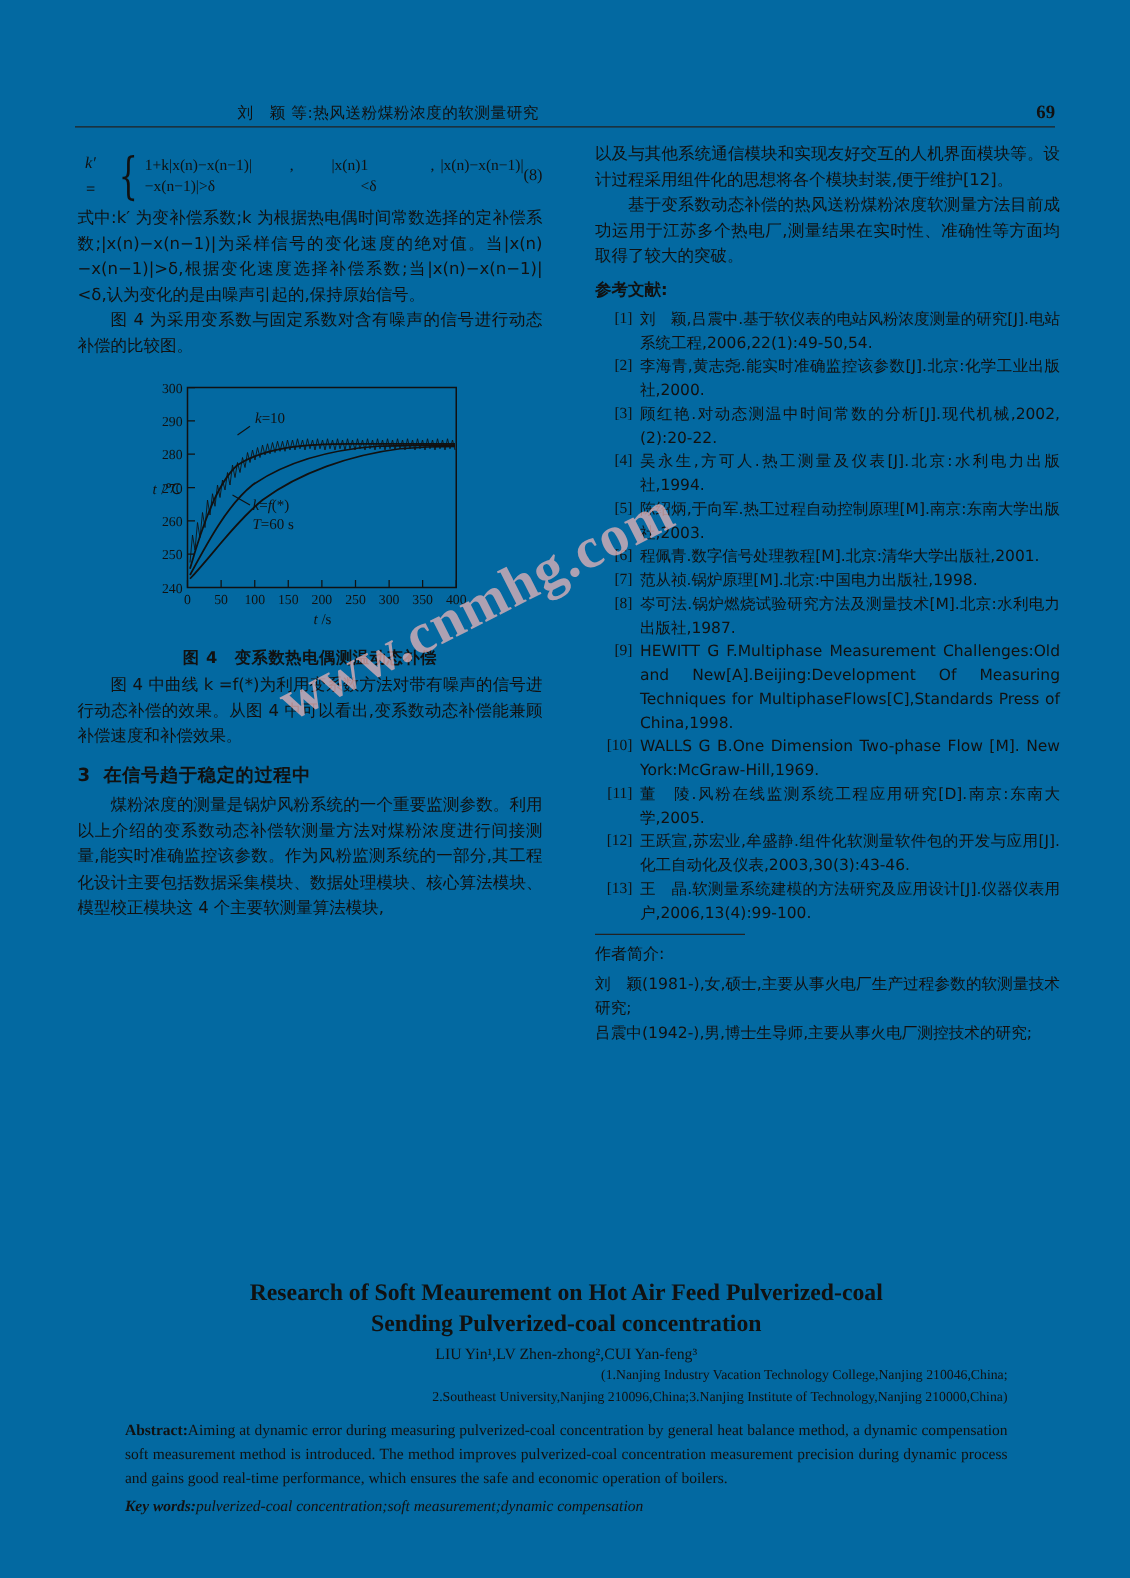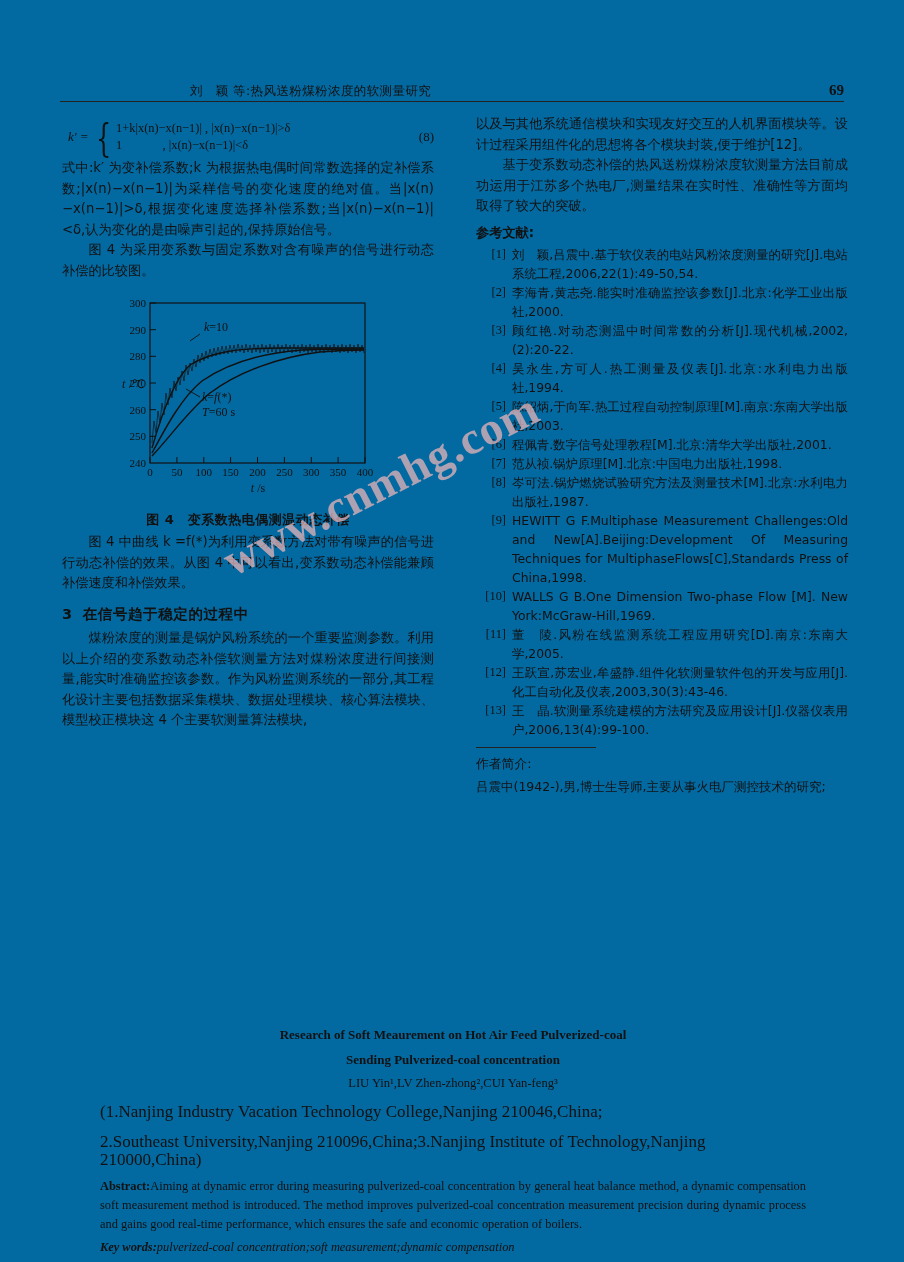--- a/index.html
+++ b/index.html
@@ -80,21 +80,21 @@
   }
   .brace {
     font-size: 40px;
     line-height: 34px;
     font-family: "DejaVu Serif", serif;
     transform: scaleX(0.6);
     display: inline-block;
   }
   .eq-rows {
     display: flex;
-    flex-direction: column;
+    flex-direction: row;
     font-size: 12.4px;
     line-height: 17px;
   }
   .eq-num {
     margin-left: auto;
     font-family: "Liberation Serif", serif;
     font-size: 13px;
   }
   
   .figure {
@@ -161,33 +161,33 @@
   .english {
     position: absolute;
     left: 100px;
     top: 1022px;
     width: 706px;
     font-family: "Liberation Serif", serif;
   }
   .en-title {
     text-align: center;
     font-weight: bold;
-    font-size: 13px;
+    font-size: 19px;
     line-height: 25px;
   }
   .en-authors {
     text-align: center;
     font-size: 12.6px;
     margin-top: 4px;
   }
   .en-affil {
-    text-align: left;
-    font-size: 17px;
+    text-align: right;
+    font-size: 11px;
     line-height: 18px;
-    margin-top: 12px;
+    margin-top: 0;
   }
   .en-abstract {
     font-size: 12.4px;
     line-height: 19px;
     text-align: justify;
     margin-top: 8px;
   }
   .en-abstract b { font-weight: bold; }
   .en-keywords {
     font-size: 12.4px;
@@ -383,20 +383,21 @@
       </div>
       <div class="ref-item">
         <span class="ref-idx">[13]</span>
         <span class="ref-txt">王　晶.软测量系统建模的方法研究及应用设计[J].仪器仪表用户,2006,13(4):99-100.</span>
       </div>
     </div>
 
     <div class="short-rule"></div>
 
     <div class="about-head">作者简介:</div>
+    <div class="about-item">刘　颖(1981-),女,硕士,主要从事火电厂生产过程参数的软测量技术研究;</div>
     <div class="about-item">吕震中(1942-),男,博士生导师,主要从事火电厂测控技术的研究;</div>
   </div>
 
   <div class="english">
     <div class="en-title">Research of Soft Meaurement on Hot Air Feed Pulverized-coal</div>
     <div class="en-title">Sending Pulverized-coal concentration</div>
     <div class="en-authors">LIU Yin¹,LV Zhen-zhong²,CUI Yan-feng³</div>
     <div class="en-affil">(1.Nanjing Industry Vacation Technology College,Nanjing 210046,China;</div>
     <div class="en-affil">2.Southeast University,Nanjing 210096,China;3.Nanjing Institute of Technology,Nanjing 210000,China)</div>
     <div class="en-abstract">

